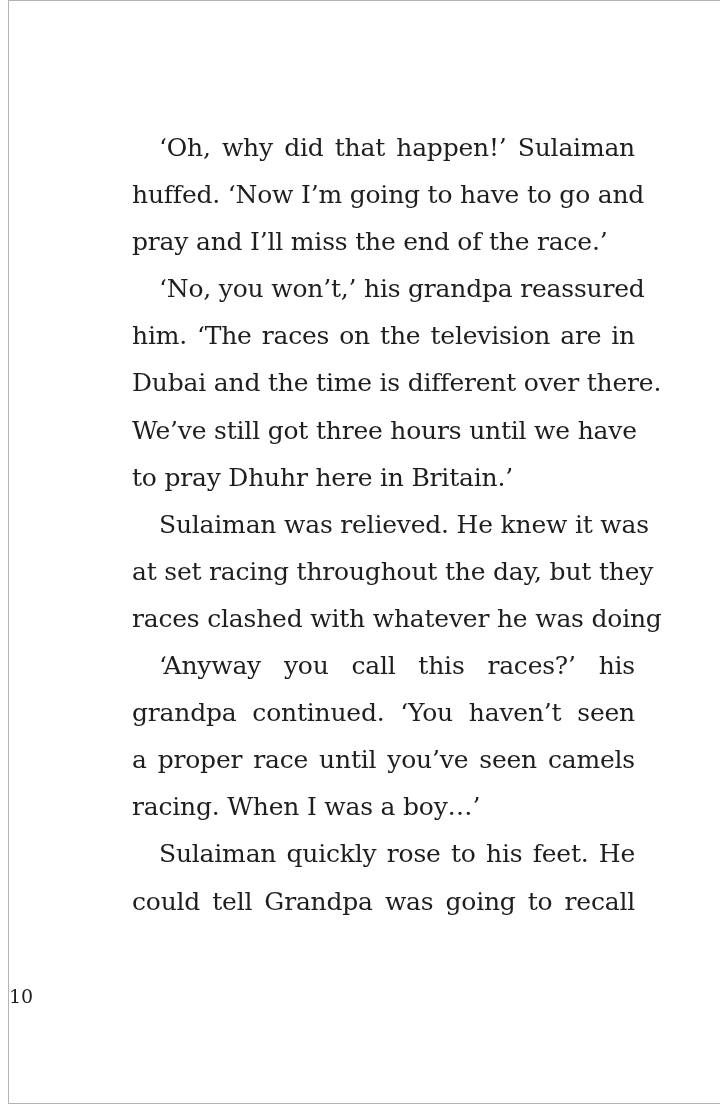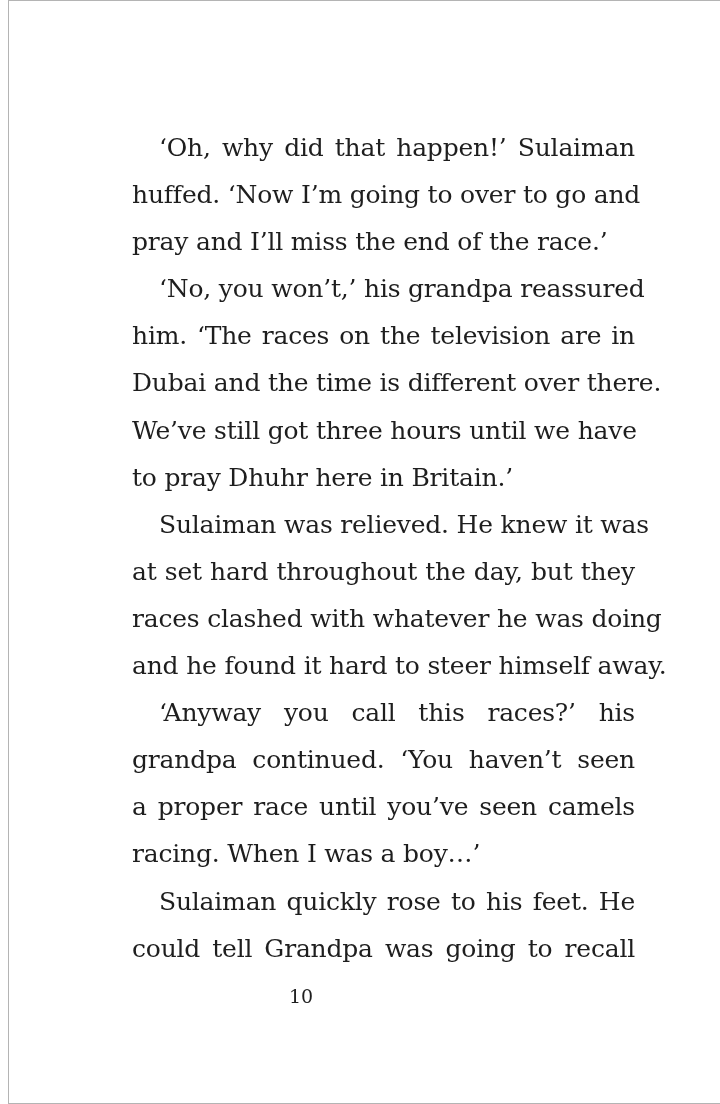--- a/index.html
+++ b/index.html
@@ -44,51 +44,49 @@
       padding-left: 27px;
     }
     .line.last {
       text-align-last: left;
     }
     .page-number {
       position: absolute;
       left: 0;
       width: 584px;
       top: 984px;
-      text-align: center;
       font-family: "DejaVu Serif", "Liberation Serif", serif;
       font-size: 19px;
       color: #1e1e1e;
     }
   </style>
 </head>
 <body>
 
 <div class="page">
   <div class="text-block">
 
     <div>
       <div class="line indent">‘Oh, why did that happen!’ Sulaiman</div>
-      <div class="line">huffed. ‘Now I’m going to over to go and</div>
+      <div class="line">huffed. ‘Now I’m going to have to go and</div>
       <div class="line last">pray and I’ll miss the end of the race.’</div>
     </div>
 
     <div>
       <div class="line indent">‘No, you won’t,’ his grandpa reassured</div>
       <div class="line">him. ‘The races on the television are in</div>
       <div class="line">Dubai and the time is different over there.</div>
       <div class="line">We’ve still got three hours until we have</div>
       <div class="line last">to pray Dhuhr here in Britain.’</div>
     </div>
 
     <div>
       <div class="line indent">Sulaiman was relieved. He knew it was</div>
-      <div class="line">at set hard throughout the day, but they</div>
+      <div class="line">at set racing throughout the day, but they</div>
       <div class="line">races clashed with whatever he was doing</div>
-      <div class="line last">and he found it hard to steer himself away.</div>
     </div>
 
     <div>
       <div class="line indent">‘Anyway you call this races?’ his</div>
       <div class="line">grandpa continued. ‘You haven’t seen</div>
       <div class="line">a proper race until you’ve seen camels</div>
       <div class="line last">racing. When I was a boy…’</div>
     </div>
 
     <div>

